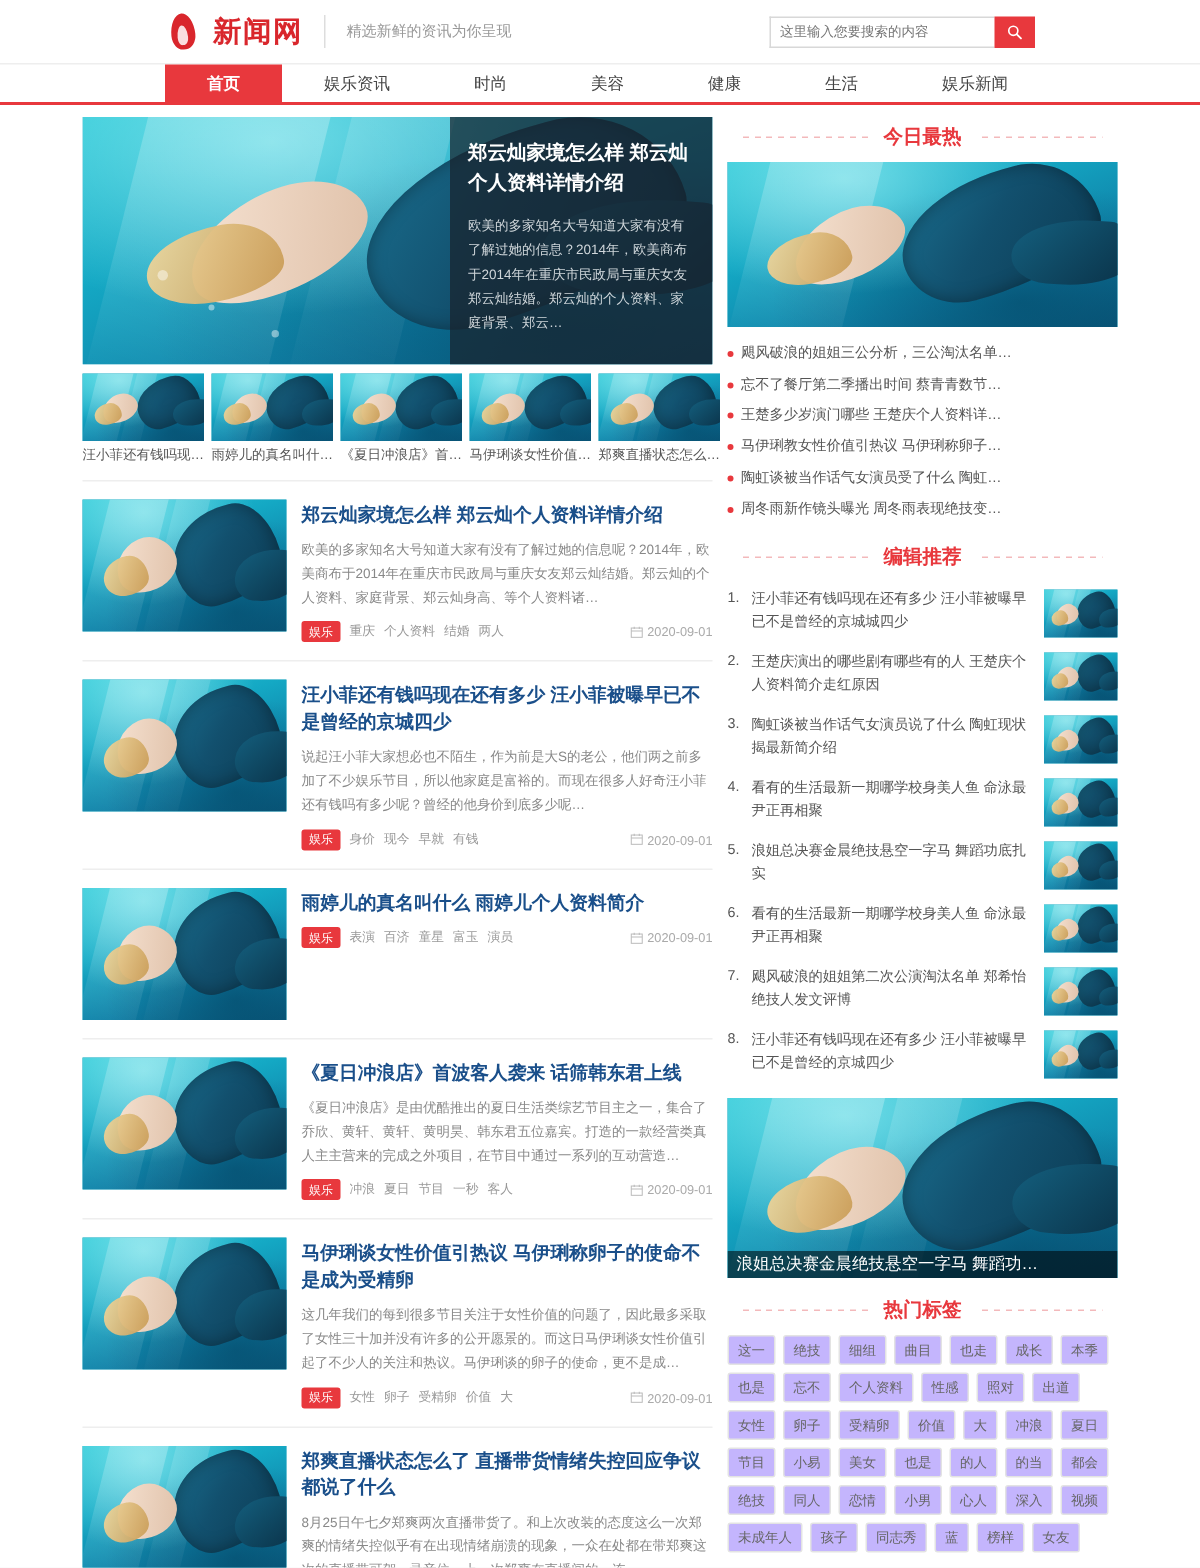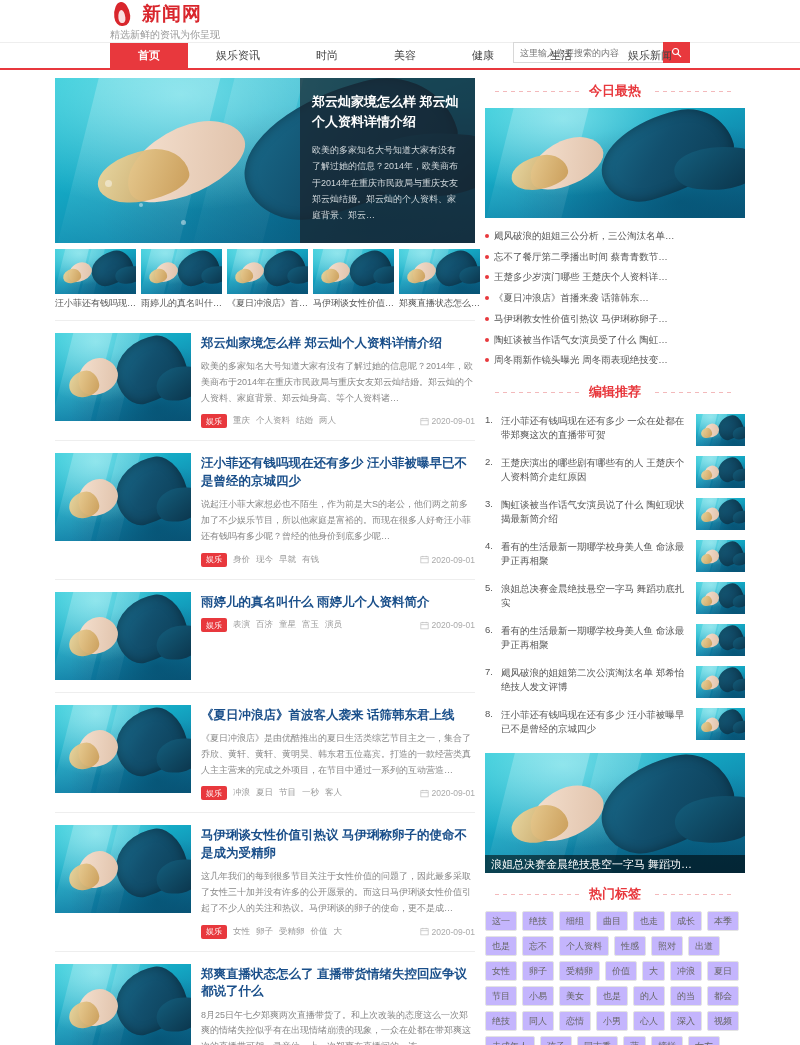--- a/index.html
+++ b/index.html
@@ -8,21 +8,21 @@
     width:800px; height:1045px;
     background:#f0f0f0;
     font-family:"Liberation Sans", sans-serif;
     font-size:11px;
     color:#333;
     overflow:hidden;
   }
   .page { width:800px; background:#fff; position:relative; }
 
   
-  .header { height:42px; background:#fff; display:flex; align-items:flex-start; padding:0 110px 0 110px;flex-direction:column; }
+  .header { height:42px; background:#fff; display:flex; align-items:center; padding:0 110px 0 110px; }
   .logo-wrap { display:flex; align-items:center; gap:6px; }
   .logo-mark { width:26px; height:28px; position:relative; }
   .logo-mark .flame {
     position:absolute; left:4px; top:2px; width:16px; height:24px;
     background:#d9262c;
     border-radius:50% 50% 45% 45% / 60% 60% 40% 40%;
     transform:rotate(-6deg);
   }
   .logo-mark .flame:after{
     content:""; position:absolute; left:4px; top:8px; width:7px; height:13px;
@@ -481,43 +481,39 @@
           <li>
             <span class="dot"></span>
             <span class="txt">忘不了餐厅第二季播出时间 蔡青青数节…</span>
           </li>
           <li>
             <span class="dot"></span>
             <span class="txt">王楚多少岁演门哪些 王楚庆个人资料详…</span>
           </li>
           <li>
             <span class="dot"></span>
-            <span class="txt">《夏日冲浪店》首播来袭 话筛韩东…</span>
-          </li>
-          <li>
-            <span class="dot"></span>
             <span class="txt">马伊琍教女性价值引热议 马伊琍称卵子…</span>
           </li>
           <li>
             <span class="dot"></span>
             <span class="txt">陶虹谈被当作话气女演员受了什么 陶虹…</span>
           </li>
           <li>
             <span class="dot"></span>
             <span class="txt">周冬雨新作镜头曝光 周冬雨表现绝技变…</span>
           </li>
         </ul>
 
       <div class="side-head" style="margin-top:12px">
         <span class="t">编辑推荐</span>
       </div>
       <div class="rec-list" id="rec-list">
           <div class="rec-item">
             <span class="rec-num">1.</span>
-            <span class="rec-txt">汪小菲还有钱吗现在还有多少 一众在处都在带郑爽这次的直播带可贺</span>
+            <span class="rec-txt">汪小菲还有钱吗现在还有多少 汪小菲被曝早已不是曾经的京城城四少</span>
             <span class="rec-img">
               <div class="ph">
                 <div class="water"></div>
                 <div class="ray r1"></div>
                 <div class="ray r2"></div>
                 <div class="tail"></div>
                 <div class="body"></div>
                 <div class="hair"></div>
               </div>
             </span>

